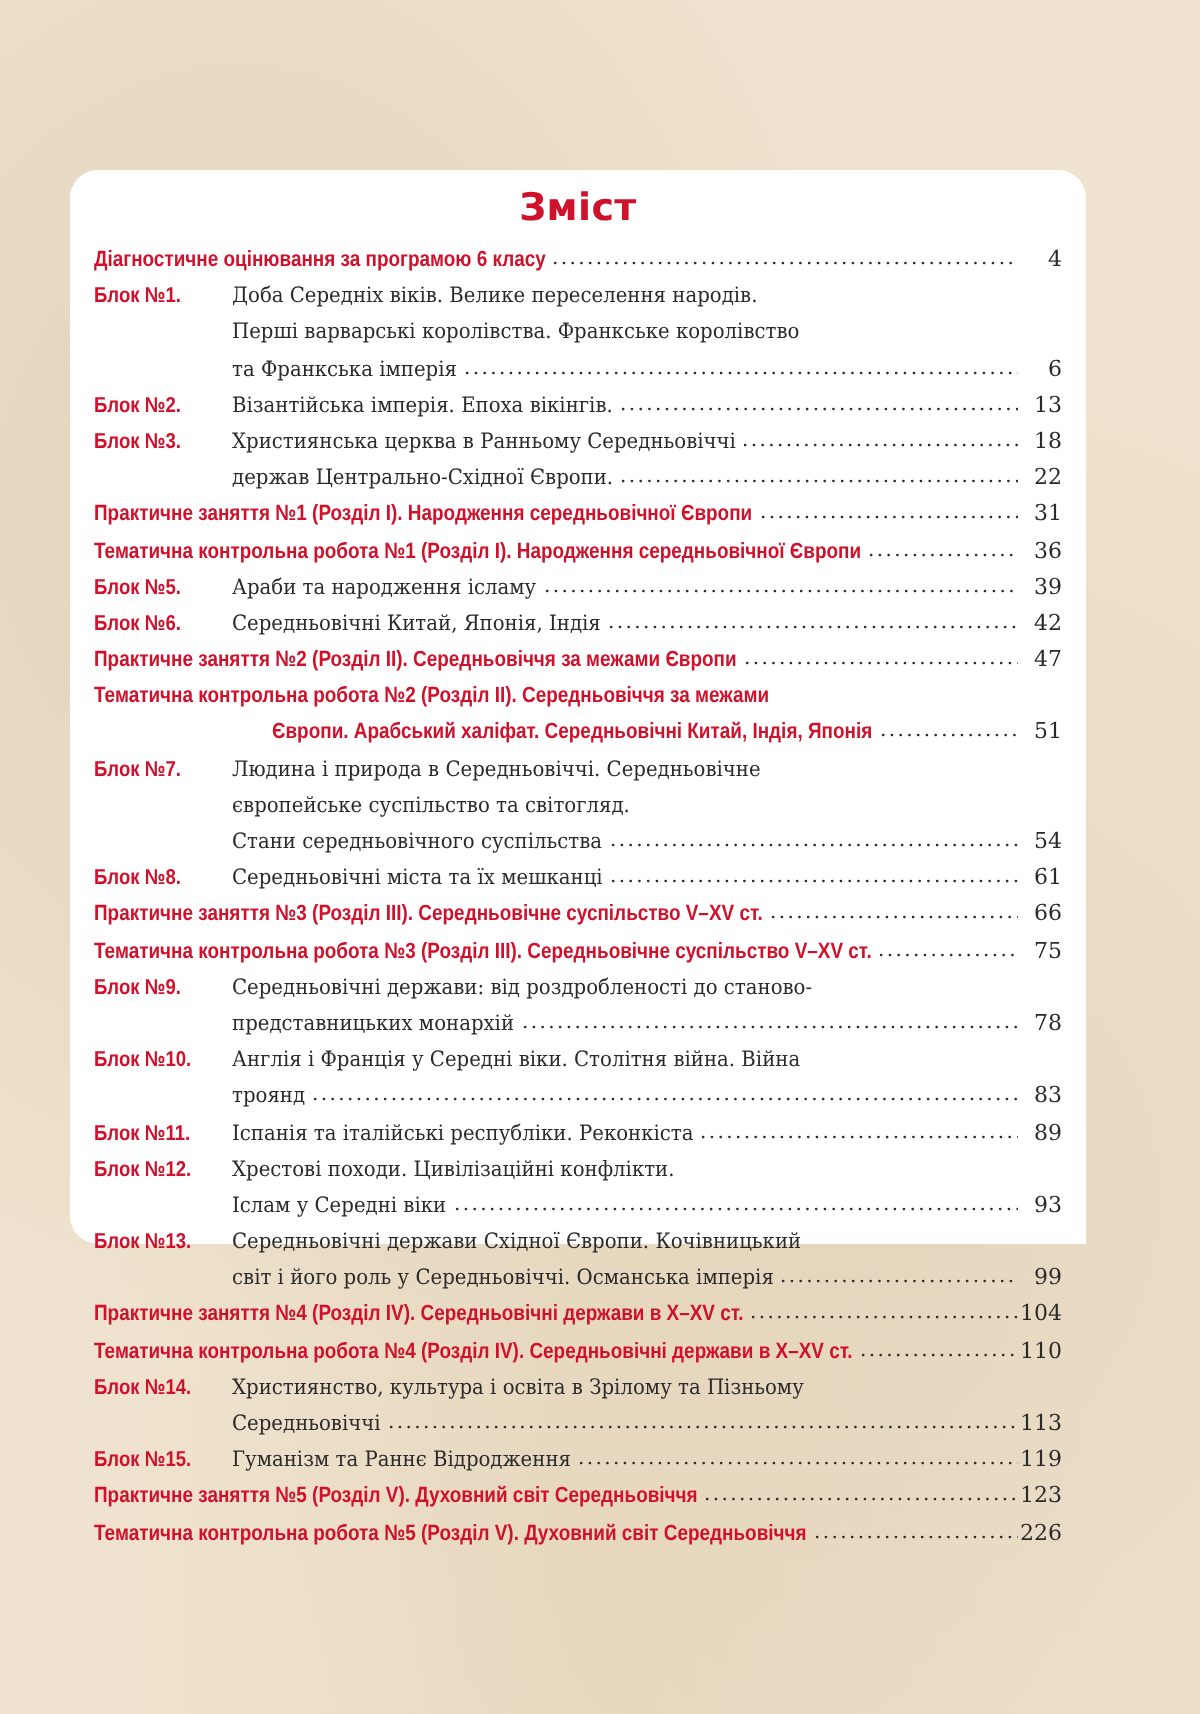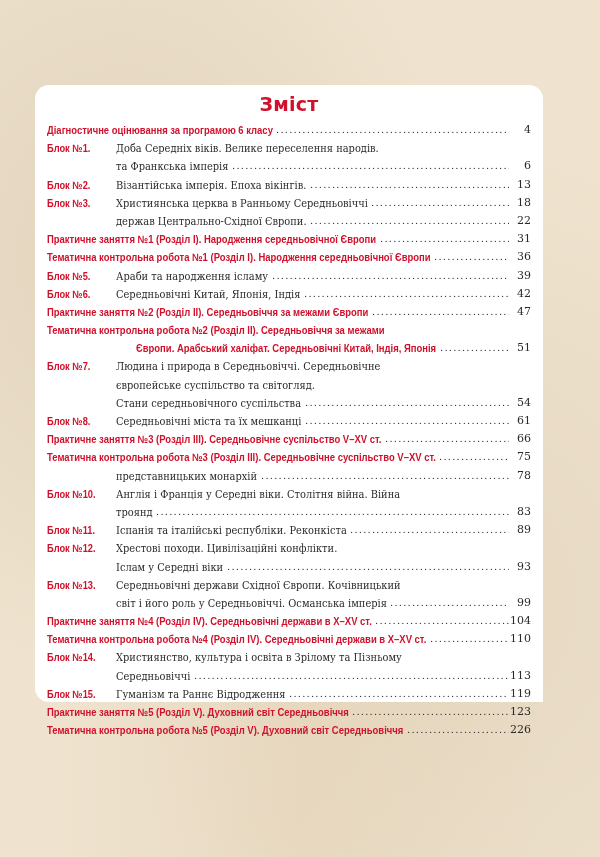--- a/index.html
+++ b/index.html
@@ -6,21 +6,21 @@
   body {
     width:600px; height:857px; overflow:hidden; position:relative;
     background:
       radial-gradient(ellipse at 20% 30%, rgba(200,180,150,0.35) 0%, rgba(0,0,0,0) 50%),
       radial-gradient(ellipse at 80% 70%, rgba(210,190,160,0.30) 0%, rgba(0,0,0,0) 55%),
       radial-gradient(ellipse at 50% 95%, rgba(225,205,175,0.4) 0%, rgba(0,0,0,0) 60%),
       #efe3cf;
     font-family: "DejaVu Serif", serif;
   }
   .card {
-    position:absolute; left:35px; top:85px; width:508px; height:617px;
+    position:absolute; left:35px; top:85px; width:508px; height:537px;
     background:#ffffff;
     border-radius:14px 14px 0 14px;
     box-sizing:border-box;
   }
   .title {
     position:absolute; left:0; right:0; top:8px; text-align:center;
     color:#d0112b; font-family:"DejaVu Sans", sans-serif; font-weight:bold;
     font-size:19px; letter-spacing:0.2px;
   }
   .toc { position:absolute; left:12px; top:36px; width:484px; }
@@ -53,20 +53,23 @@
       <div class="row">
         <span class="red">Діагностичне оцінювання за програмою 6 класу</span>
         <span class="lead" style="left: 229px;">........................................................................................................................................................................................................</span>
         <span class="pg">4</span>
       </div>
       <div class="row">
         <span class="lbl">Блок №1.</span>
         <span class="txt">Доба Середніх віків. Велике переселення народів.</span>
       </div>
       <div class="row">
+        <span class="txt">Перші варварські королівства. Франкське королівство</span>
+      </div>
+      <div class="row">
         <span class="txt">та Франкська імперія</span>
         <span class="lead" style="left: 185px;">........................................................................................................................................................................................................</span>
         <span class="pg">6</span>
       </div>
       <div class="row">
         <span class="lbl">Блок №2.</span>
         <span class="txt">Візантійська імперія. Епоха вікінгів.</span>
         <span class="lead" style="left: 263px;">........................................................................................................................................................................................................</span>
         <span class="pg">13</span>
       </div>
@@ -138,20 +141,24 @@
         <span class="red">Практичне заняття №3 (Розділ ІІІ). Середньовічне суспільство V–XV ст.</span>
         <span class="lead" style="left: 338px;">........................................................................................................................................................................................................</span>
         <span class="pg">66</span>
       </div>
       <div class="row">
         <span class="red">Тематична контрольна робота №3 (Розділ ІІІ). Середньовічне суспільство V–XV ст.</span>
         <span class="lead" style="left: 392px;">........................................................................................................................................................................................................</span>
         <span class="pg">75</span>
       </div>
       <div class="row">
+        <span class="lbl">Блок №9.</span>
+        <span class="txt">Середньовічні держави: від роздробленості до станово-</span>
+      </div>
+      <div class="row">
         <span class="txt">представницьких монархій</span>
         <span class="lead" style="left: 214px;">........................................................................................................................................................................................................</span>
         <span class="pg">78</span>
       </div>
       <div class="row">
         <span class="lbl">Блок №10.</span>
         <span class="txt">Англія і Франція у Середні віки. Столітня війна. Війна</span>
       </div>
       <div class="row">
         <span class="txt">троянд</span>

